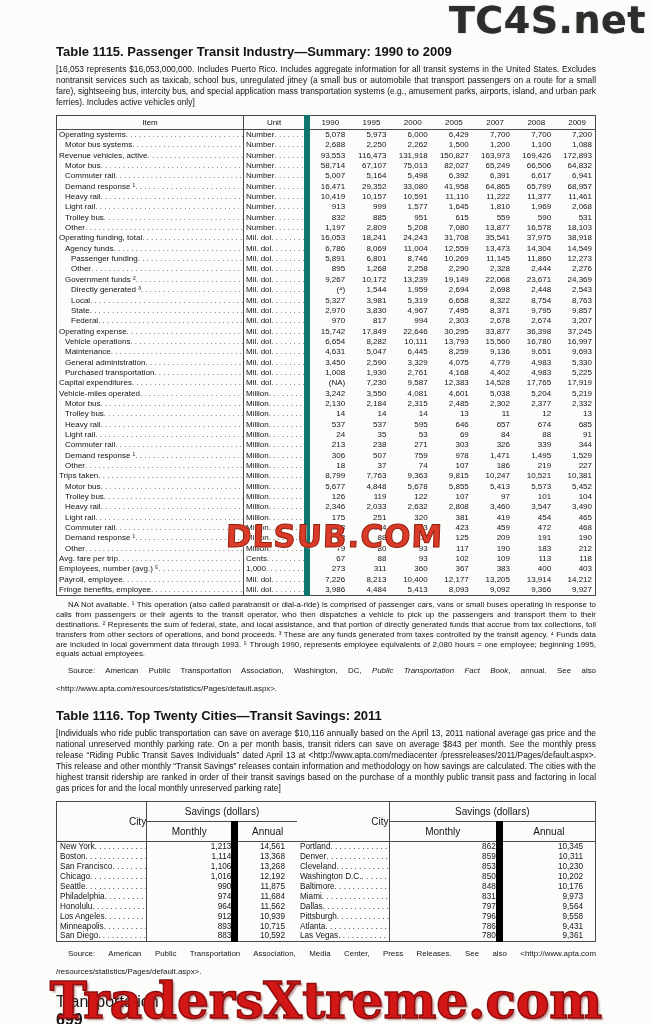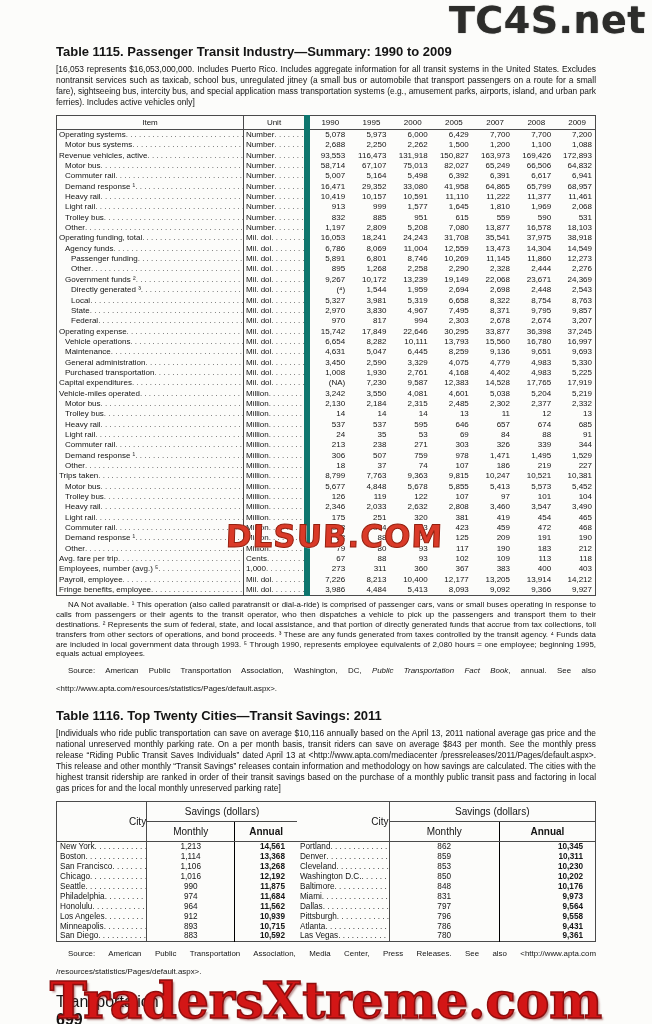--- a/index.html
+++ b/index.html
@@ -31,22 +31,22 @@
 
   .footnotes{font-size:7.9px;line-height:9.8px;text-align:justify;margin:4px 0 0 0;text-indent:12px;}
   .source{font-size:7.9px;line-height:18px;text-align:justify;margin:3px 0 0 0;text-indent:12px;}
 
   .title-1116{margin-top:10px;}
 
   .t1116{font-size:8.2px;border:1px solid #4a4a4a;}
   .t1116 th{font-weight:normal;font-size:10px;padding:4px 0;border-bottom:1px solid #4a4a4a;text-align:center;}
   .t1116 tbody td{padding:0;line-height:9.9px;white-space:nowrap;overflow:hidden;margin-left:44px;}
   .t1116 .col-city{border-right:1px solid #4a4a4a;text-align:right;}
-  .t1116 .col-annual{border-left:1px solid #000000;font-weight:bold;}
-  .t1116 td.m{text-align:center;}
+  .t1116 .col-annual{border-left:7px solid #000000;}
+  .t1116 td.m{text-align:right;}
   .t1116 td.a{text-align:right;padding-right:12px;}
   .t1116 td.city .lead{padding-left:3px;}
 
   .pageline{display:flex;justify-content:flex-end;align-items:baseline;margin-top:12px;font-size:16px;flex-direction:column;}
   .pageline .sec{margin-right:12px;}
   .pageline .pg{font-weight:bold;}
   .imprint{font-size:14px;margin-top:9px;}
 
   .wm-top{position:absolute;top:-2px;right:6px;font-size:38px;font-weight:bold;font-family:"DejaVu Sans",sans-serif;color:#222220;letter-spacing:0.5px;text-shadow:0 0 1px #55534e;opacity:0.95;}
   .wm-mid{position:absolute;top:518px;left:226px;font-size:31px;font-weight:900;font-family:"DejaVu Sans",sans-serif;color:#da3a28;-webkit-text-stroke:1px #93200f;letter-spacing:1px;transform:skewX(-2deg);text-shadow:1px 1px 0 rgba(255,255,255,0.65);white-space:nowrap;}

